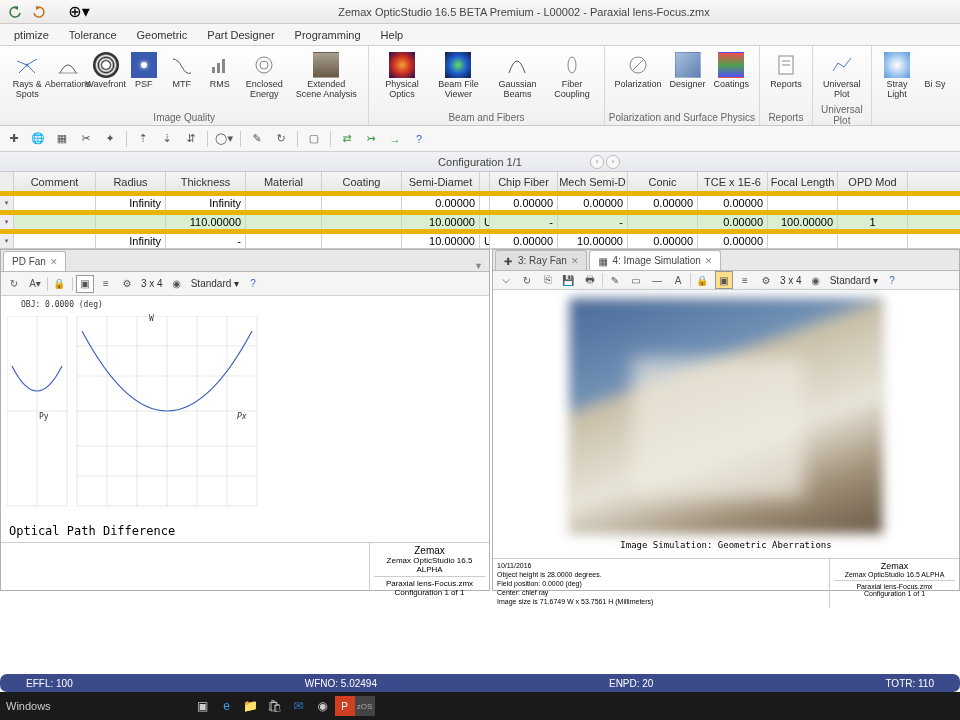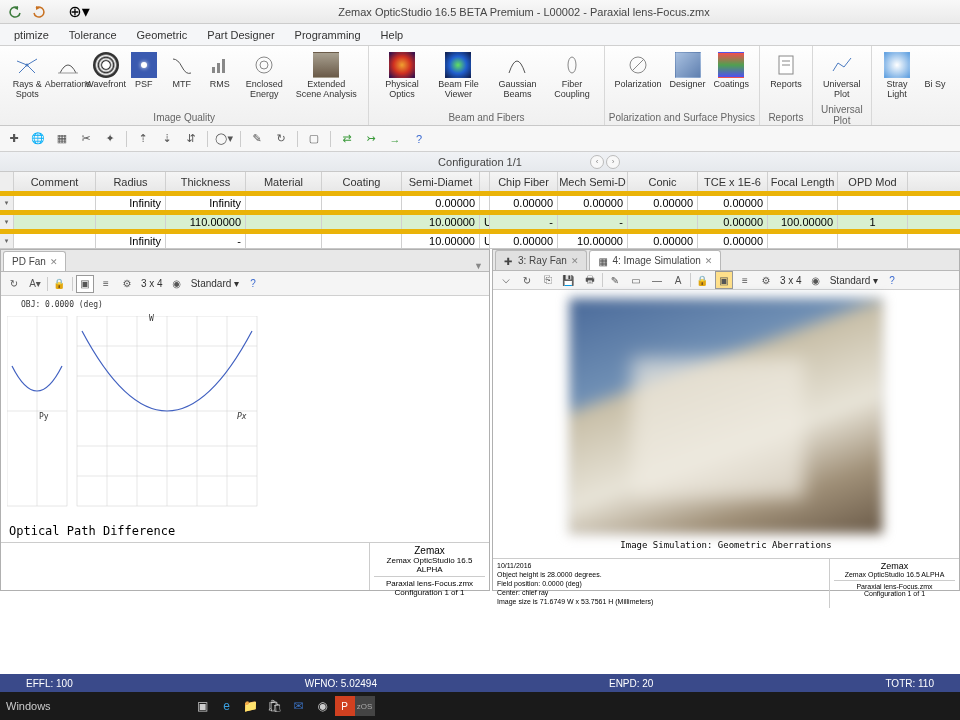--- a/index.html
+++ b/index.html
@@ -70,21 +70,21 @@
 
 .imgsim { flex: 1; display: flex; flex-direction: column; align-items: center; padding: 8px; }
 .simimage { width: 314px; height: 236px; background: linear-gradient(160deg,#4a6a9a 0%,#7090b5 30%,#c8bfa8 35%,#e8e4d8 60%,#a09078 80%,#6a5a48 100%); filter: blur(6px); border: 1px solid #999; position: relative; overflow: hidden; }
 .simimage::after { content: ''; position: absolute; left: 20%; top: 25%; width: 55%; height: 60%; background: rgba(240,235,225,0.7); filter: blur(8px); }
 .simtitle { font-family: monospace; font-size: 9px; margin-top: 6px; }
 .simfooter { border-top: 1px solid #ccc; font-family: monospace; font-size: 7px; display: flex; width: 100%; }
 .simfooter .sfl { flex: 1; padding: 2px 4px; line-height: 1.3; }
 .simfooter .sfr { width: 130px; border-left: 1px solid #ccc; padding: 2px 4px; text-align: center; }
 
 
-.statusbar { position: absolute; bottom: 28px; left: 0; right: 0; height: 18px; background: #3a4a8a; color: #fff; display: flex; align-items: center; font-size: 10px; padding: 0 8px; }
+.statusbar { position: absolute; bottom: 28px; left: 0; right: 0; height: 18px; background: #3a4a8a; color: #fff; display: flex; align-items: center; font-size: 10px; padding: 0 8px; border-radius: 7px; }
 .statusbar .sitem { padding: 0 18px; }
 .statusbar .sp { flex: 1; }
 
 
 .taskbar { position: absolute; bottom: 0; left: 0; right: 0; height: 28px; background: #1a1a1a; display: flex; align-items: center; padding: 0 6px; }
 .taskbar .tbicon { width: 24px; height: 24px; display: flex; align-items: center; justify-content: center; color: #ccc; font-size: 12px; }
 .taskbar .oslabel { color: #ccc; font-size: 11px; margin-right: 20px; }
 </style>
 </head>
 <body>

